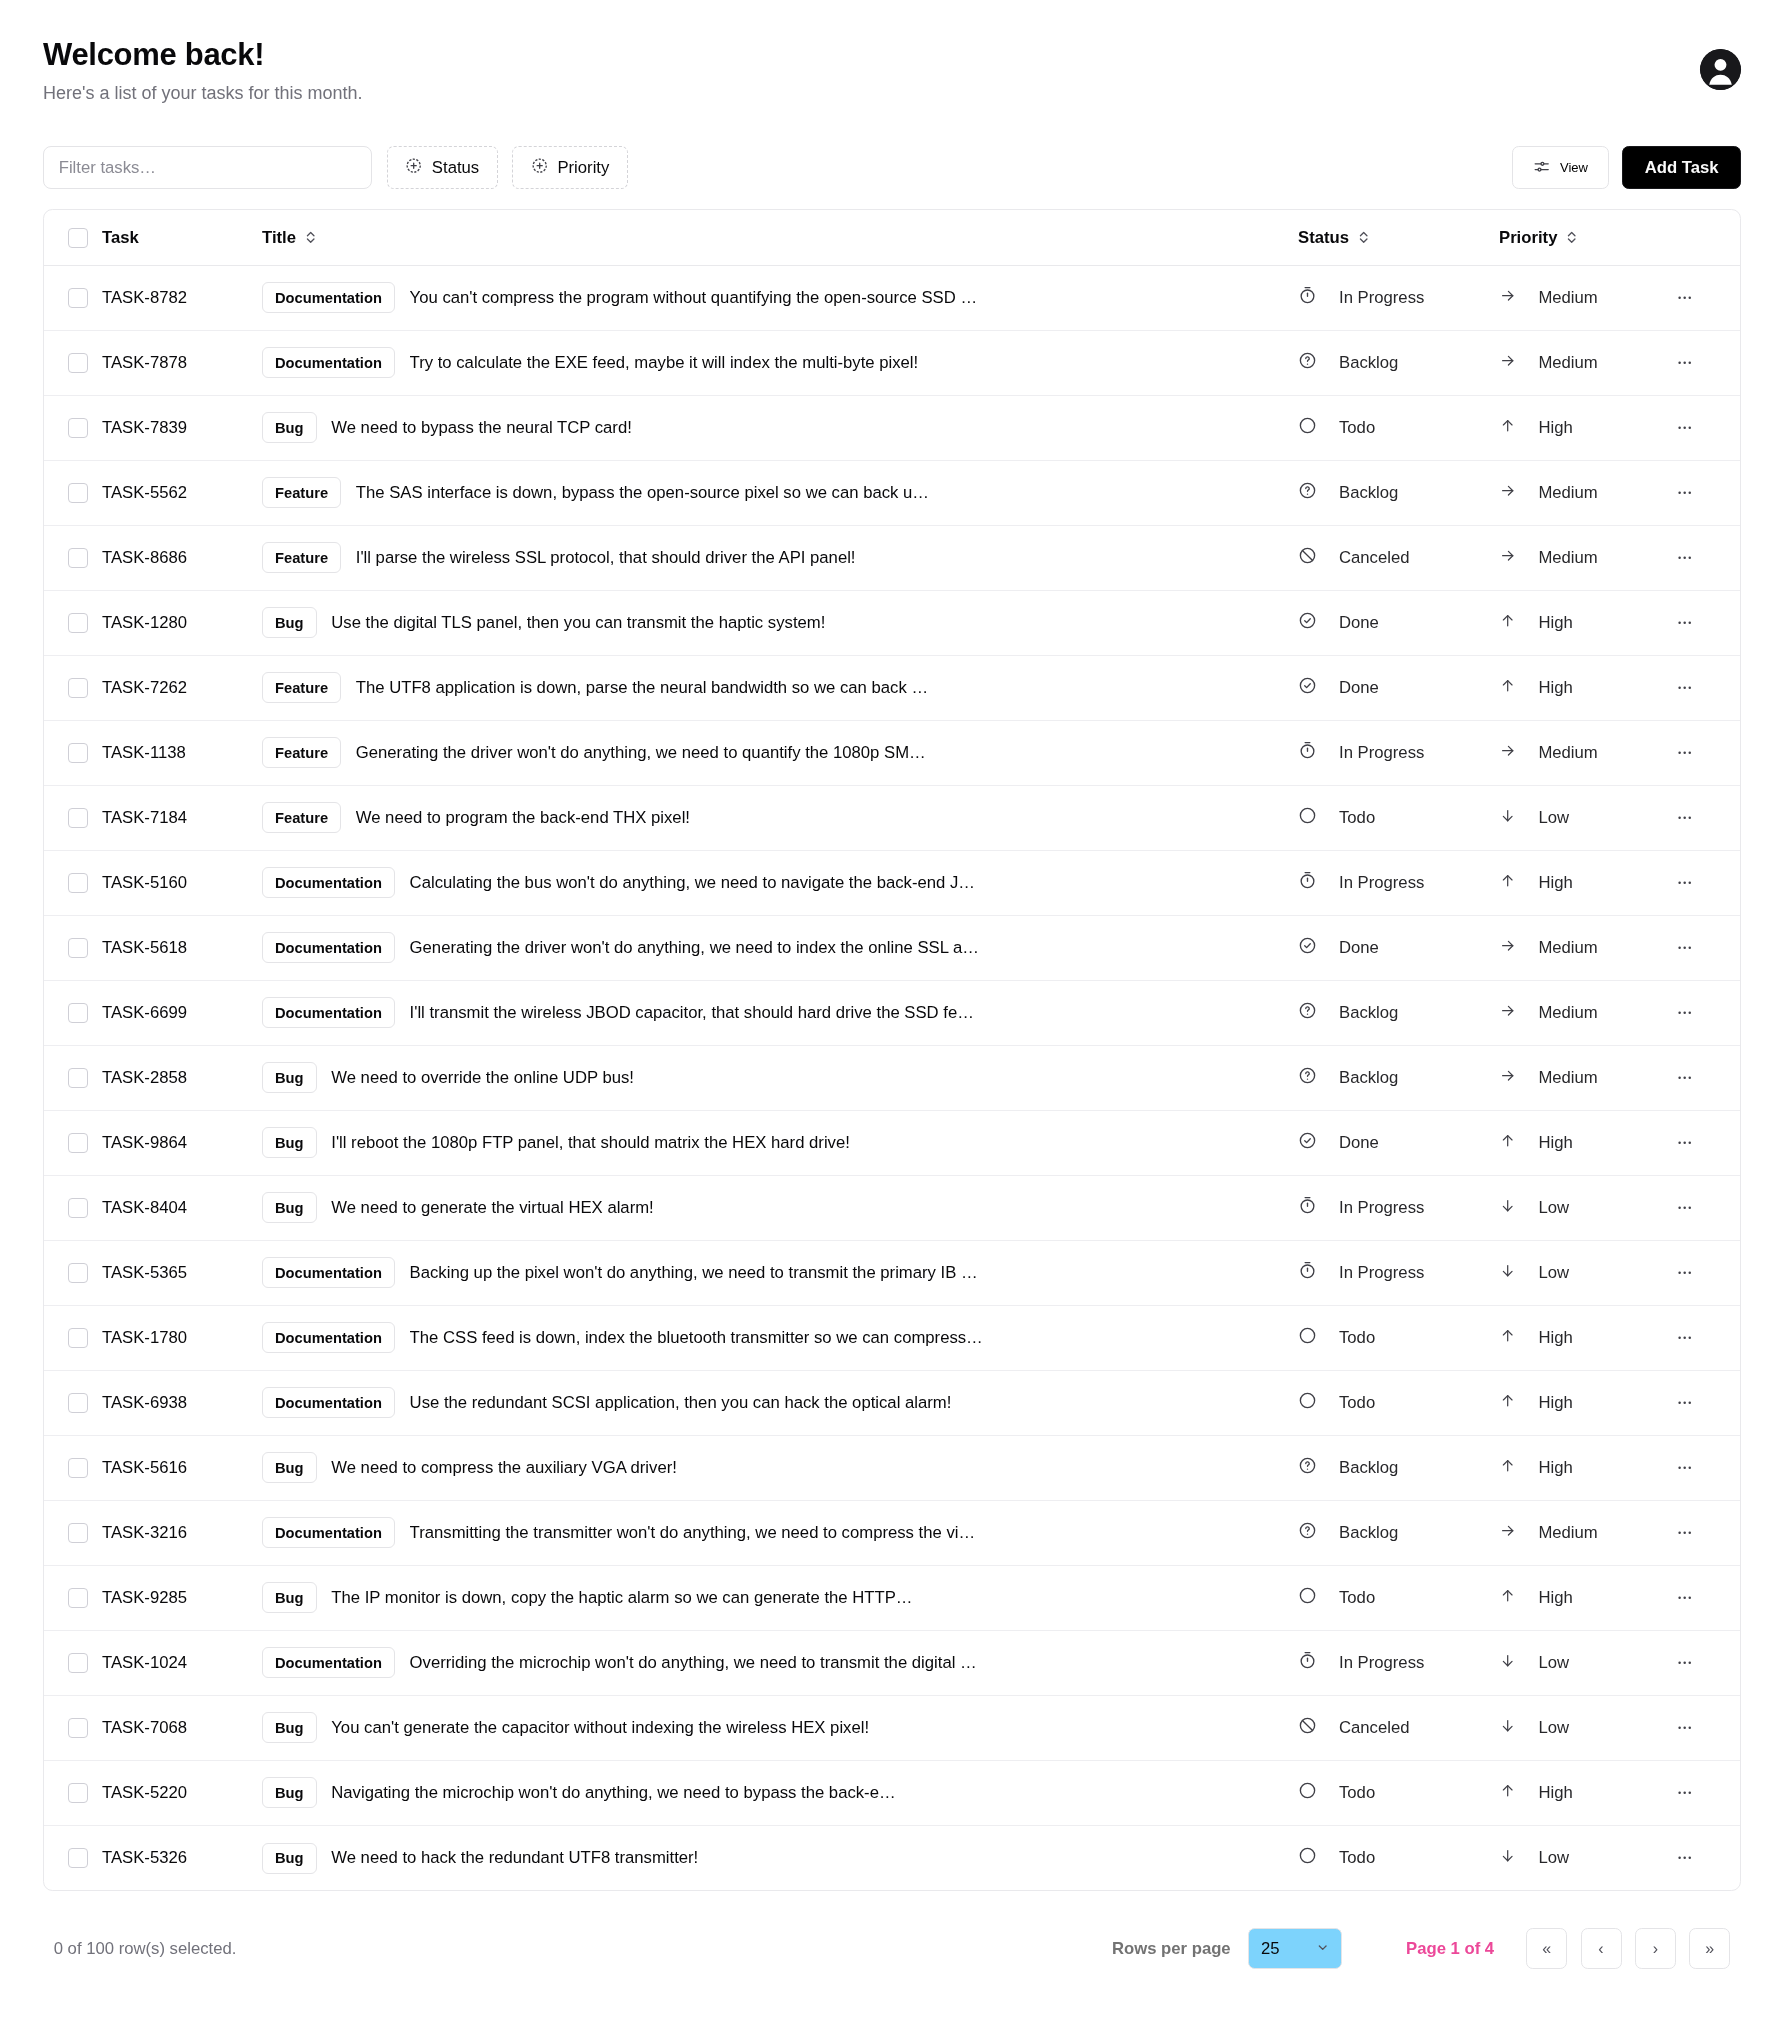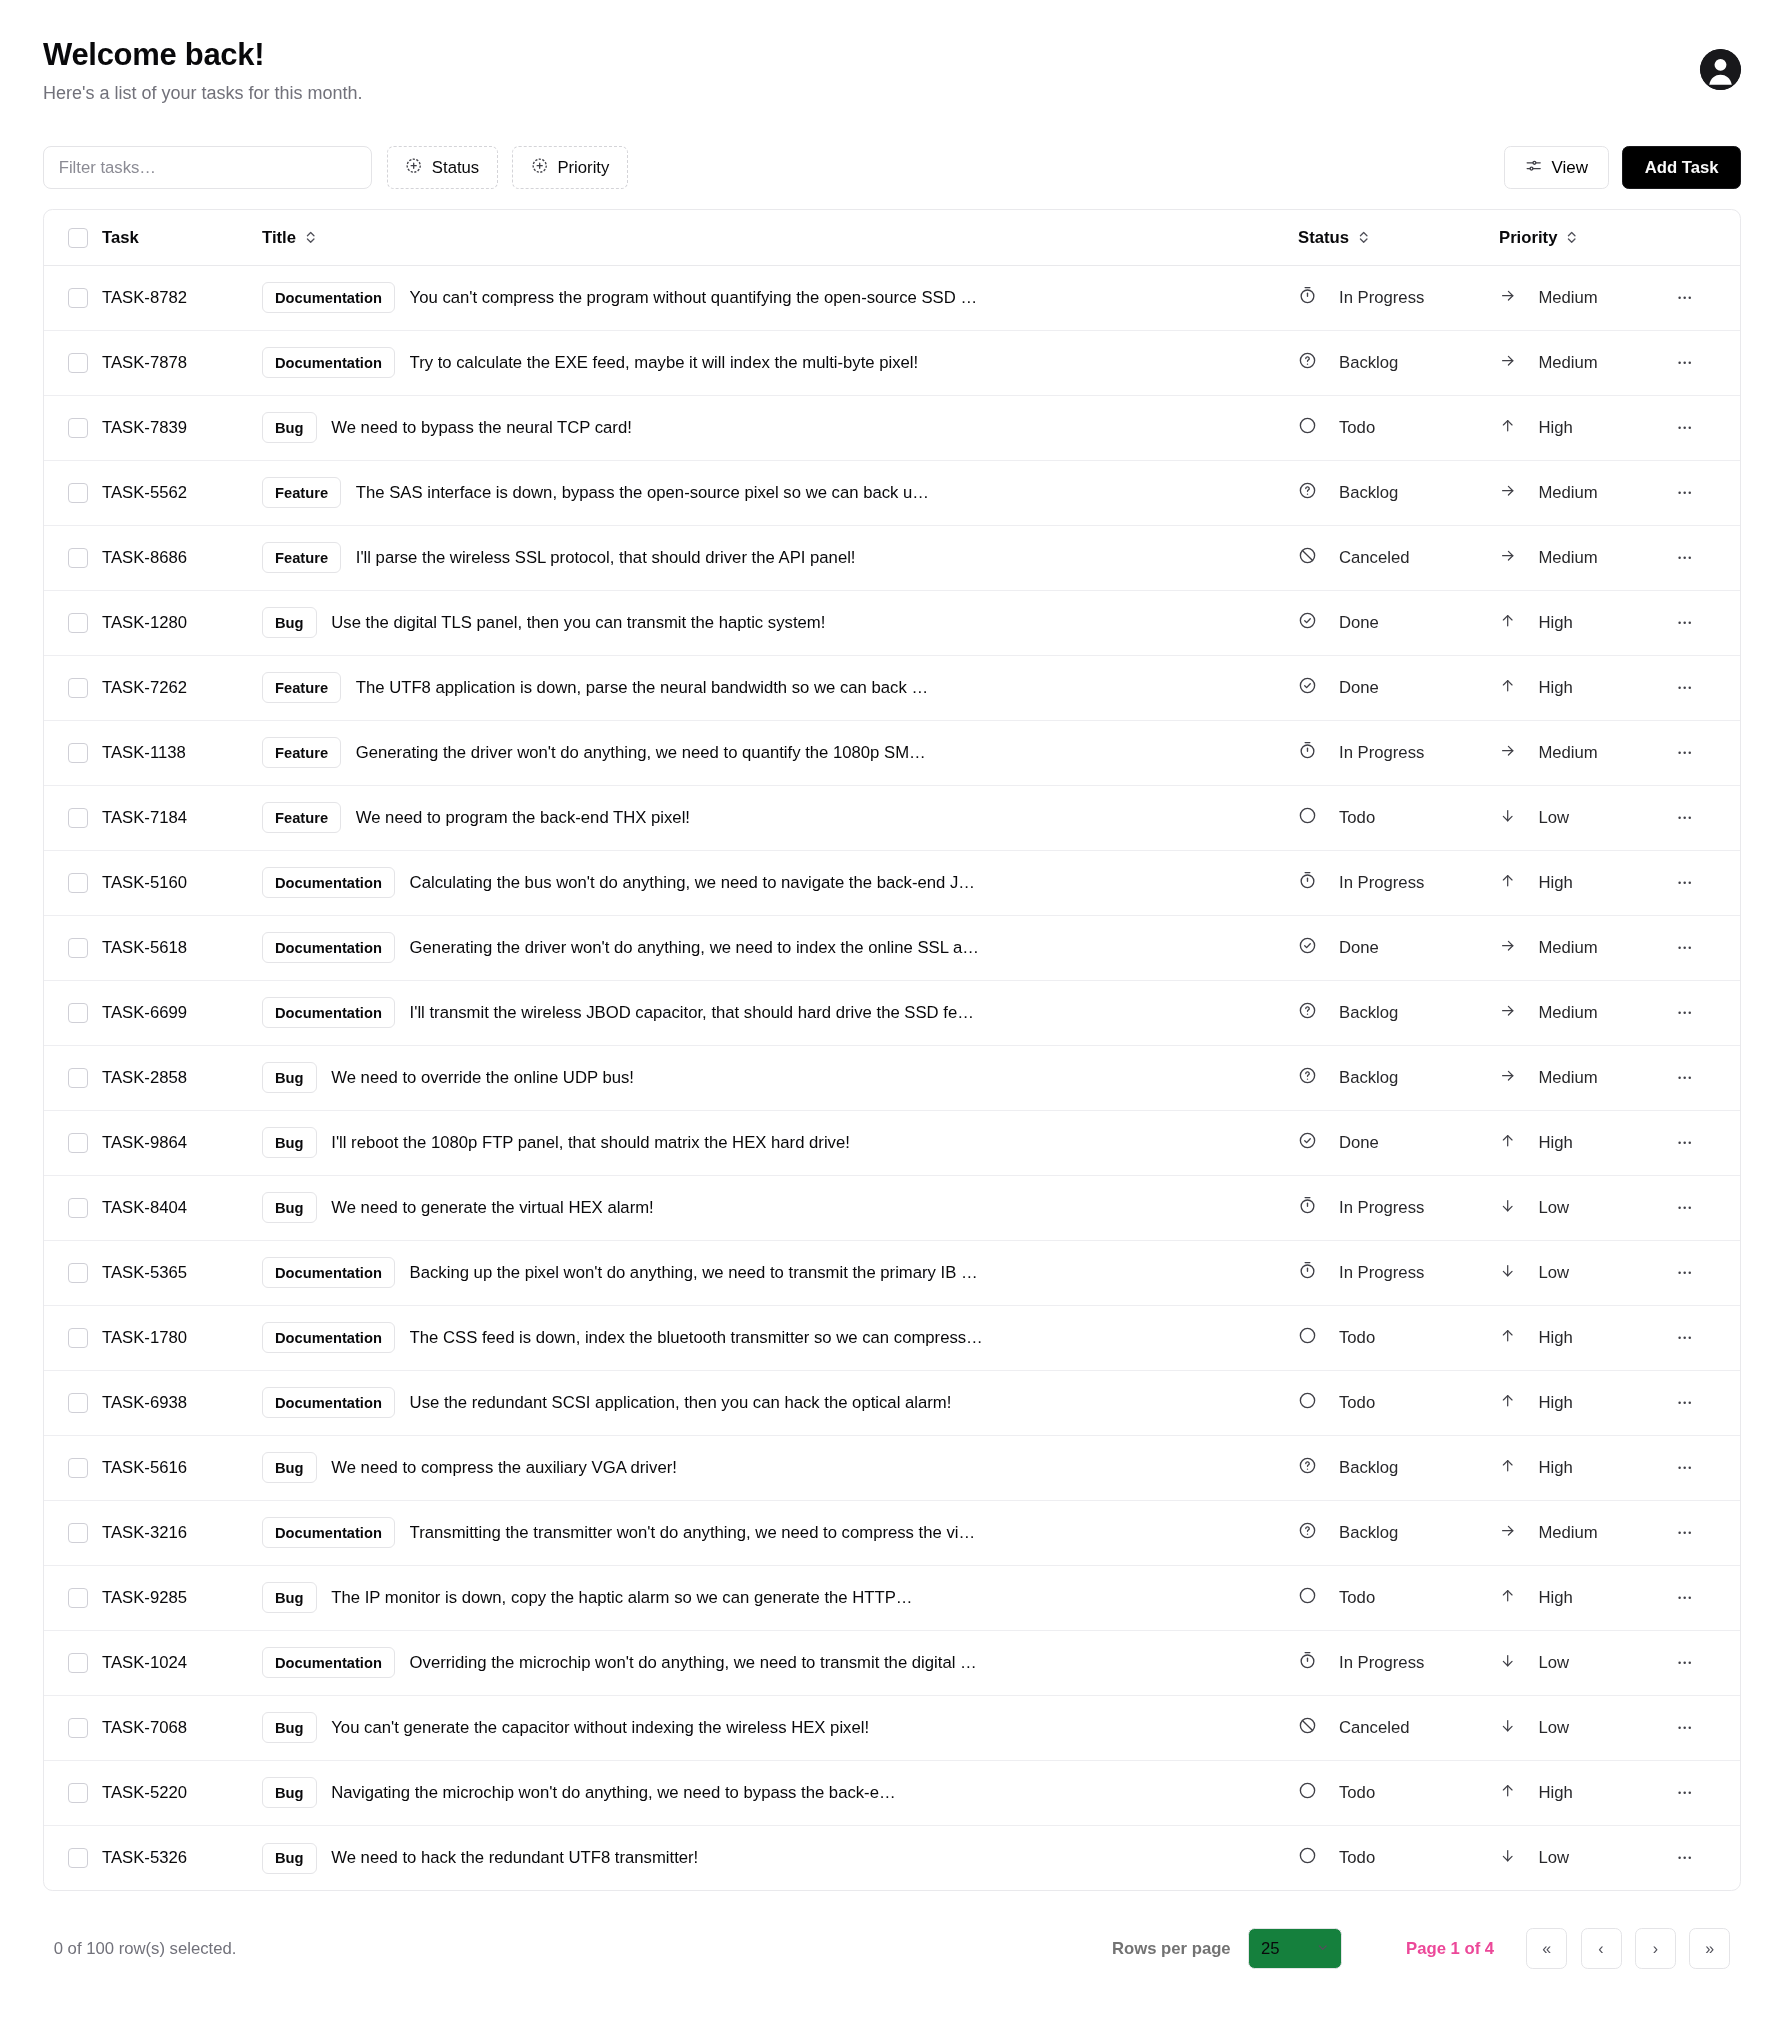--- a/index.html
+++ b/index.html
@@ -89,21 +89,21 @@
   }
   .view-btn {
     height: 43px;
     border: 0.7px solid #e4e4e7;
     border-radius: 6.7px;
     background: #fff;
     display: inline-flex;
     align-items: center;
     gap: 9.4px;
     padding: 0 20px;
-    font-size: 17px;
+    font-size: 13px;
     font-weight: 500;
     cursor: pointer;
   }
   .add-btn {
     height: 43px;
     border: 0.7px solid #18181b;
     border-radius: 6.7px;
     background: #000000;
     color: #fafafa;
     font-size: 16.7px;
@@ -221,21 +221,21 @@
     color: #71717a;
   }
   .rows-label { font-size: 16.7px; font-weight: 600; color: #737373; margin-right: 17.4px; }
   .select-box {
     width: 94px; height: 41px;
     border: 0.7px solid #e4e4e7;
     border-radius: 6.7px;
     display: flex; align-items: center; justify-content: space-between;
     padding: 0 12px;
     font-size: 16.7px; color: #09090b; font-weight: 500;
-    background: #15803d;
+    background: #7dd3fc;
     cursor: pointer;
   }
   .page-label { font-size: 16.7px; font-weight: 600; color: #ec4899; }
   .pager { display: flex; gap: 13.4px; }
   .pg-btn {
     width: 41px; height: 41px;
     border: 0.7px solid #e4e4e7;
     border-radius: 6.7px;
     background: #fff;
     display: flex; align-items: center; justify-content: center;

